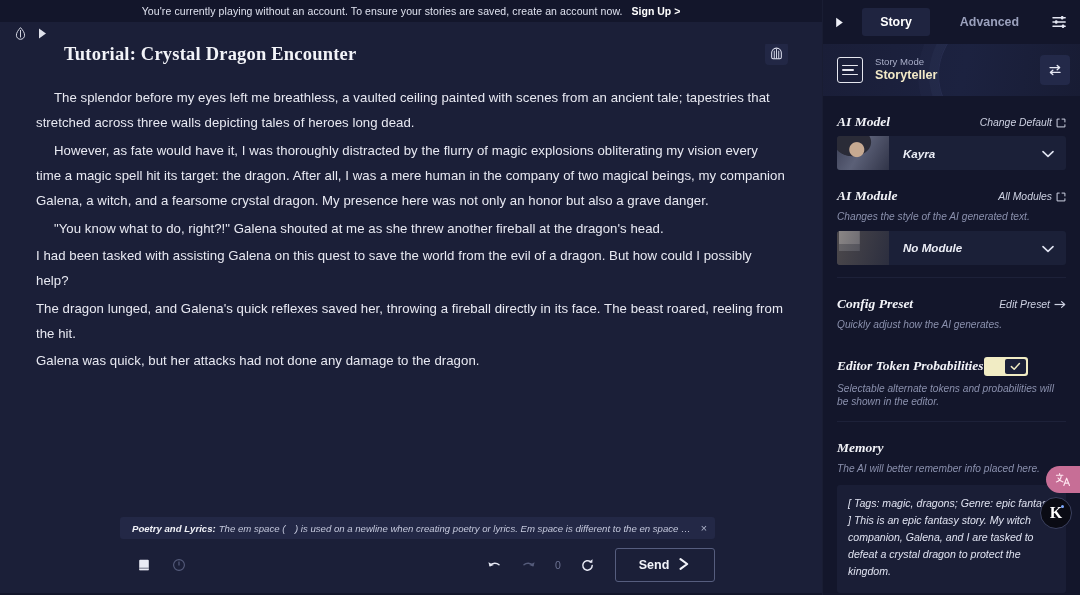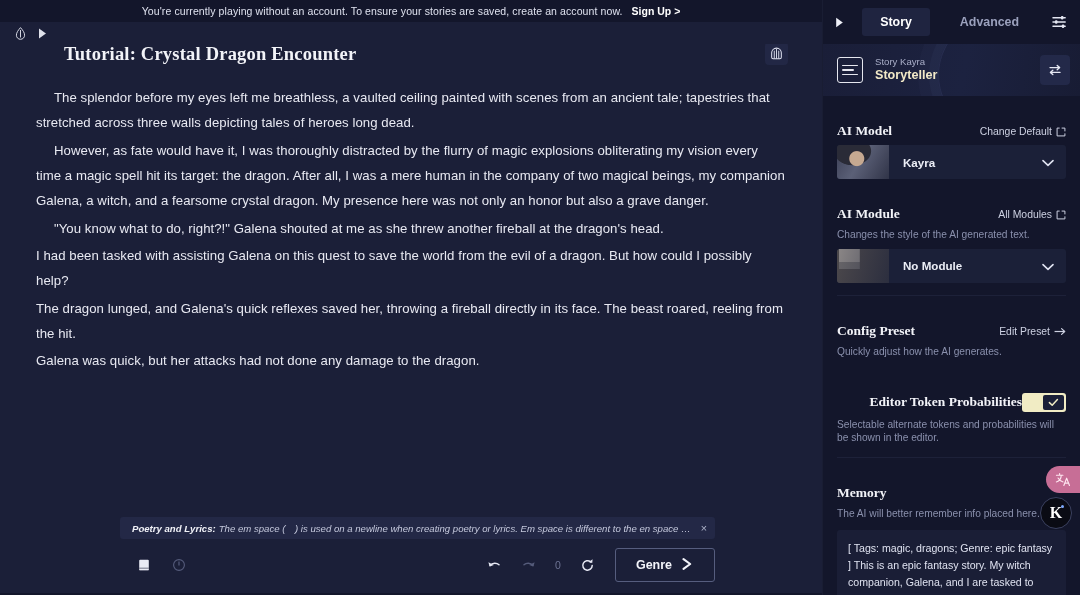--- a/index.html
+++ b/index.html
@@ -254,21 +254,21 @@
   .mode-swap {
     margin-left: auto;
     width: 30px; height: 30px;
     border-radius: 4px;
     background: #232949;
     display: flex; align-items: center; justify-content: center;
     cursor: pointer;
     z-index: 1;
   }
 
-  .sb-section { padding: 27px 14px 0 14px; }
+  .sb-section { padding: 18px 14px 0 14px; font-style: italic; }
   .sb-divider { height: 1px; background: #1d2139; margin: 12px 0 0 0; }
   .sec-head {
     display: flex;
     align-items: baseline;
     justify-content: space-between;
     margin-bottom: 6px;
   }
   .sec-title {
     font-family: "Liberation Serif", serif;
     font-size: 13.5px;
@@ -336,21 +336,21 @@
     display: flex;
     align-items: center;
     padding: 0 12px 0 14px;
     cursor: pointer;
   }
   .select-plain .txt { font-size: 11.6px; color: #eceef6; }
 
   .toggle-row {
     display: flex;
     align-items: center;
-    justify-content: flex-end;
+    justify-content: flex-start;
     margin-bottom: 6px;
   }
   .toggle {
     width: 44px; height: 19px;
     background: #f1ecc4;
     border-radius: 3px;
     display: flex;
     align-items: center;
     justify-content: flex-end;
     padding: 2px;
@@ -503,21 +503,21 @@
           </span>
           <span class="ab-count">0</span>
           <span class="ab-icon">
             <svg width="15" height="15" viewBox="0 0 15 15">
               <path d="M12.2 7.5 A4.7 4.7 0 1 1 10.6 3.9" fill="none" stroke="#e6e8f3" stroke-width="1.5" stroke-linecap="round"></path>
               <path d="M12.6 1.3 L12.2 5 L8.7 4.0 Z" fill="#e6e8f3"></path>
             </svg>
           </span>
         </div>
         <div class="send-btn">
-          <span class="send-label">Genre</span>
+          <span class="send-label">Send</span>
           <span>
             <svg width="13" height="12" viewBox="0 0 13 12">
                 <path d="M2.5 1.2 L9.2 6 L2.5 10.8" fill="none" stroke="#f3f4fa" stroke-width="2.1" stroke-linecap="round" stroke-linejoin="round"></path>
               </svg>
           </span>
         </div>
       </div>
     </div>
   </div>
 
@@ -543,21 +543,21 @@
 
     <div class="sb-scroll">
 
       <div class="mode-card">
         <div class="mode-icon">
             <i></i>
             <i></i>
             <i></i>
           </div>
         <div class="mode-text">
-          <div class="mode-label">Story Kayra</div>
+          <div class="mode-label">Story Mode</div>
           <div class="mode-value">Storyteller</div>
         </div>
         <div class="mode-swap">
           <svg width="14" height="12" viewBox="0 0 14 12">
             <path d="M2 3.6 H11" stroke="#e6e8f3" stroke-width="1.4" stroke-linecap="round"></path>
             <path d="M9.2 1.4 L11.6 3.6 L9.2 5.8" fill="none" stroke="#e6e8f3" stroke-width="1.4" stroke-linecap="round" stroke-linejoin="round"></path>
             <path d="M12 8.4 H3" stroke="#e6e8f3" stroke-width="1.4" stroke-linecap="round"></path>
             <path d="M4.8 6.2 L2.4 8.4 L4.8 10.6" fill="none" stroke="#e6e8f3" stroke-width="1.4" stroke-linecap="round" stroke-linejoin="round"></path>
           </svg>
         </div>

